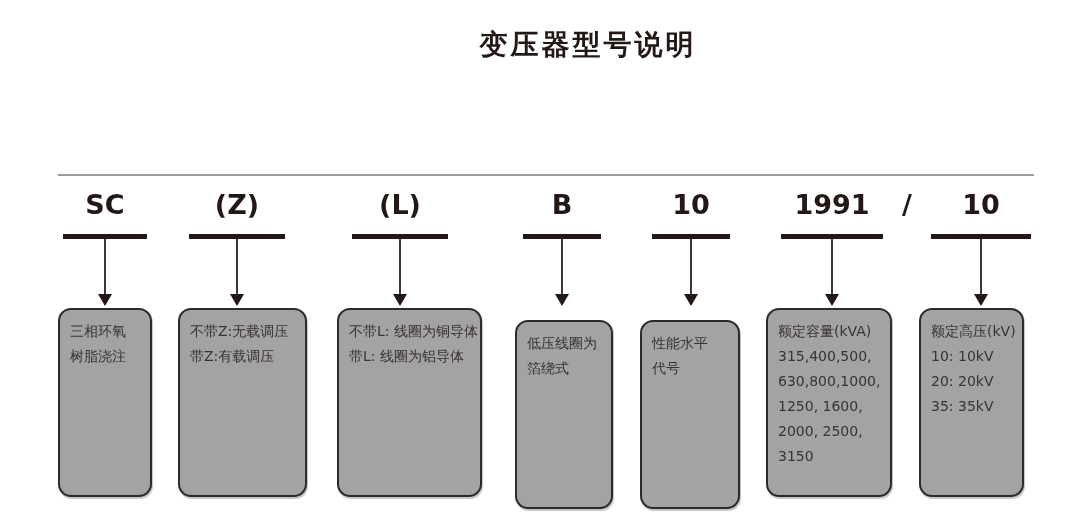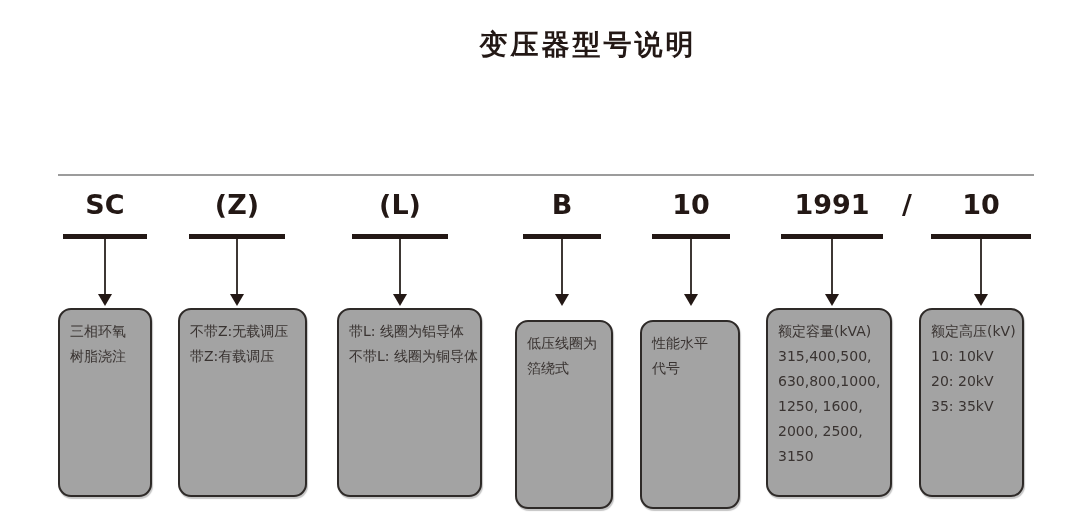--- a/index.html
+++ b/index.html
@@ -96,22 +96,22 @@
       <div class="arrow-head" style="left: 230px;"></div>
       <div class="desc-box" style="left: 178px; width: 129px;">
         <span class="desc-line">不带Z:无载调压</span>
         <span class="desc-line">带Z:有载调压</span>
       </div>
       <div class="code-label" style="left: 400px;">(L)</div>
       <div class="code-underline" style="left: 352px; width: 96px;"></div>
       <div class="arrow-stem" style="left: 399px;"></div>
       <div class="arrow-head" style="left: 393px;"></div>
       <div class="desc-box" style="left: 337px; width: 145px;">
+        <span class="desc-line">不带L: 线圈为铜导体</span>
         <span class="desc-line">带L: 线圈为铝导体</span>
-        <span class="desc-line">不带L: 线圈为铜导体</span>
       </div>
       <div class="code-label" style="left: 562px;">B</div>
       <div class="code-underline" style="left: 523px; width: 78px;"></div>
       <div class="arrow-stem" style="left: 561px;"></div>
       <div class="arrow-head" style="left: 555px;"></div>
       <div class="desc-box" style="left: 515px; width: 98px; margin-top: 12px;">
         <span class="desc-line">低压线圈为</span>
         <span class="desc-line">箔绕式</span>
       </div>
       <div class="code-label" style="left: 691px;">10</div>

